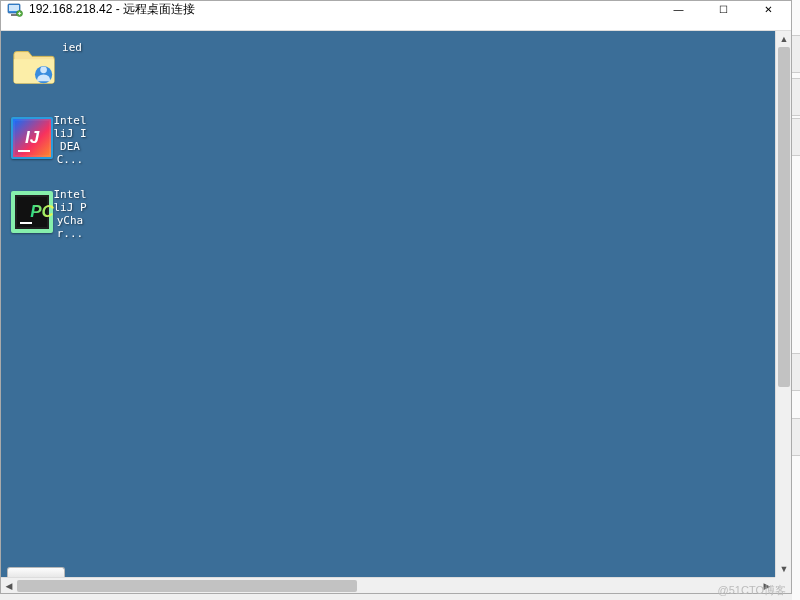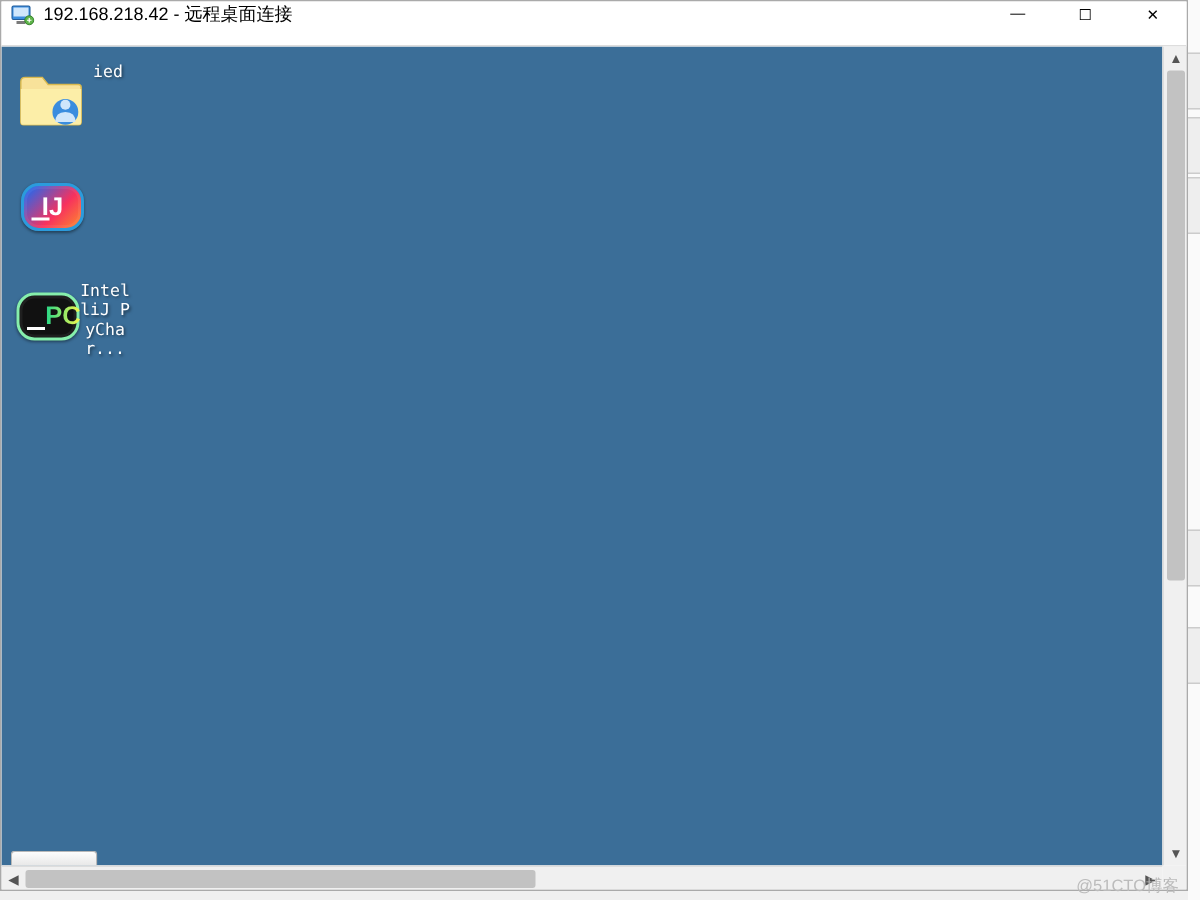--- a/index.html
+++ b/index.html
@@ -87,37 +87,38 @@
       word-break: break-all;
     }
     
     .folder-svg { width: 46px; height: 42px; }
     
     .computer-svg { width: 48px; height: 44px; }
     
     .bin-svg { width: 44px; height: 46px; }
     
     .app-tile {
-      width: 42px; height: 32px;
-      border-radius: 12px;
+      width: 42px; height: 42px;
+      border-radius: 2px;
       display: flex;
       align-items: center;
       justify-content: center;
       font-family: Arial, sans-serif;
       font-weight: bold;
       font-size: 17px;
       box-shadow: 0 1px 2px rgba(0,0,0,.4), inset 0 0 0 2px rgba(255,255,255,.06);
       position: relative;
+      font-style: italic;
     }
     .app-tile::after {
       content: ""; position: absolute; left: 5px; bottom: 5px;
       width: 12px; height: 2px; background: #fff;
     }
     .ij-tile { background: linear-gradient(135deg,#0a6fff,#f7315e 60%,#fd8b2c); color:#fff; border: 2px solid #2b9bdc; }
-    .pc-tile { background: #111; color:#fff; border: 2px solid #86efac; padding-left: 20px; }
+    .pc-tile { background: #111; color:#fff; border: 4px solid #86efac; padding-left: 20px; }
     .pc-tile span { background: linear-gradient(90deg,#21d789,#fcf84a); -webkit-background-clip:text; color:transparent; background-clip:text; }
     .vscrollbar {
       position: absolute;
       right: 0; top: 0; bottom: 16px;
       width: 16px;
       background: #f0f0f0;
       border-left: 1px solid #ddd;
     }
     .vscrollbar .arrow {
       width: 16px; height: 16px;
@@ -219,20 +220,21 @@
           </div>
           <div class="icon-label">ied</div>
         </div>
 
 
 
         <div class="desktop-icon">
           <div class="icon-img">
             <div class="app-tile ij-tile">IJ</div>
           </div>
+          <div class="icon-label">IntelliJ IDEA C...</div>
         </div>
 
         <div class="desktop-icon">
           <div class="icon-img">
             <div class="app-tile pc-tile">
                 <span>PC</span>
               </div>
           </div>
           <div class="icon-label">IntelliJ PyChar...</div>
         </div>

